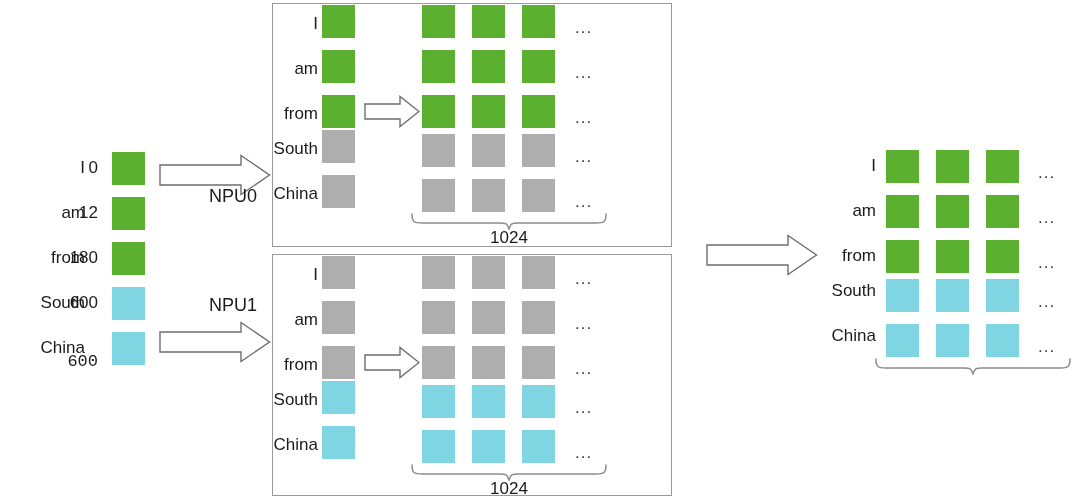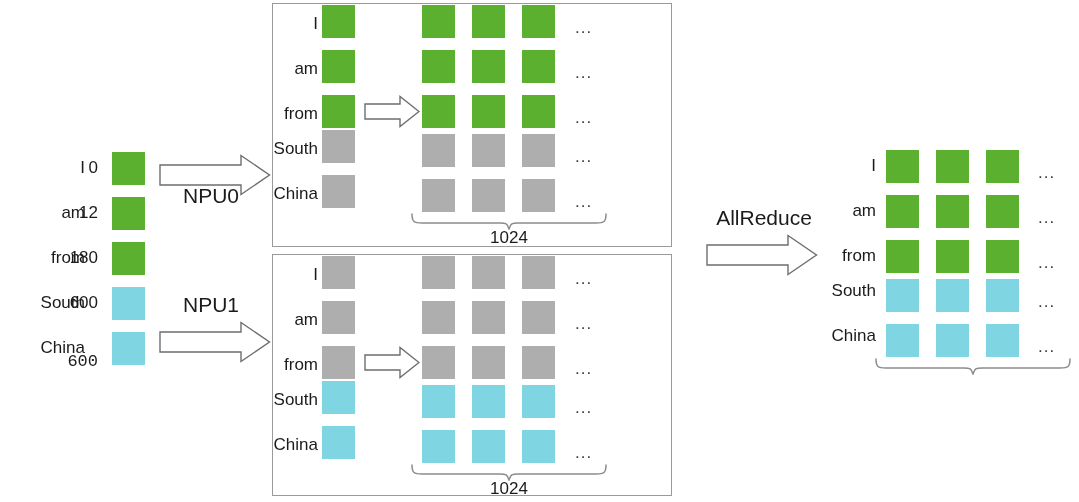--- a/index.html
+++ b/index.html
@@ -18,21 +18,21 @@
   .lbl{position:absolute;font-size:17px;line-height:20px;color:#1b1b1b;white-space:nowrap;}
   .lbl.r{text-align:right;}
   .dots{position:absolute;font-size:17px;line-height:17px;color:#3a3a3a;letter-spacing:1px;}
 
   
   .panel{position:absolute;border:1px solid #9a9a9a;box-sizing:border-box;background:transparent;}
 
   
   .blockarrow{position:absolute;}
   .blockarrow svg{display:block;width:100%;height:100%;}
-  .arrowlbl{position:absolute;font-size:21px;line-height:20px;color:#1b1b1b;white-space:nowrap;text-align:center;}
+  .arrowlbl{position:absolute;font-size:18px;line-height:20px;color:#1b1b1b;white-space:nowrap;text-align:right;}
 
   
   .brace{position:absolute;}
   .brace svg{display:block;width:100%;height:100%;}
   .bracelbl{position:absolute;font-size:17px;line-height:20px;text-align:center;color:#1b1b1b;}
 </style>
 </head>
 <body>
 
 <div class="canvas">
@@ -182,21 +182,20 @@
       </svg>
     </div>
     <div class="bracelbl" style="left:138px;top:225px;width:198px;">1024</div>
   </div>
 
   <div class="blockarrow" style="left:706px;top:234px;width:112px;height:42px;">
     <svg viewBox="0 0 112 42" preserveAspectRatio="none">
       <path d="M1,11 L82,11 L82,1.5 L110.5,21 L82,40.5 L82,31 L1,31 Z" fill="#ffffff" stroke="#6E6E6E" stroke-width="1.4" stroke-linejoin="miter"></path>
     </svg>
   </div>
-  <div class="arrowlbl" style="left:708px;top:208px;width:112px;">AllReduce</div>
 
   <div class="abs" style="left:820px;top:140px;width:259px;height:260px;">
 
     <div class="lbl r" style="left:0px;top:16px;width:56px;">I</div>
     <div class="lbl r" style="left:0px;top:61px;width:56px;">am</div>
     <div class="lbl r" style="left:0px;top:106px;width:56px;">from</div>
     <div class="lbl r" style="left:0px;top:141px;width:56px;">South</div>
     <div class="lbl r" style="left:0px;top:186px;width:56px;">China</div>
 
     <div class="cell green" style="left: 66px; top: 10px; background: rgb(92, 176, 48);"></div>

